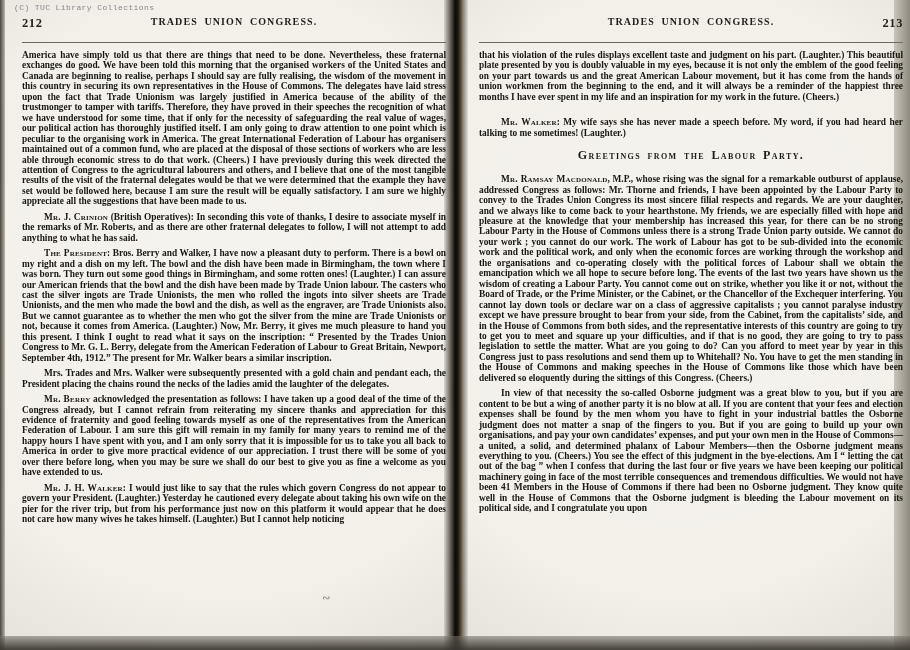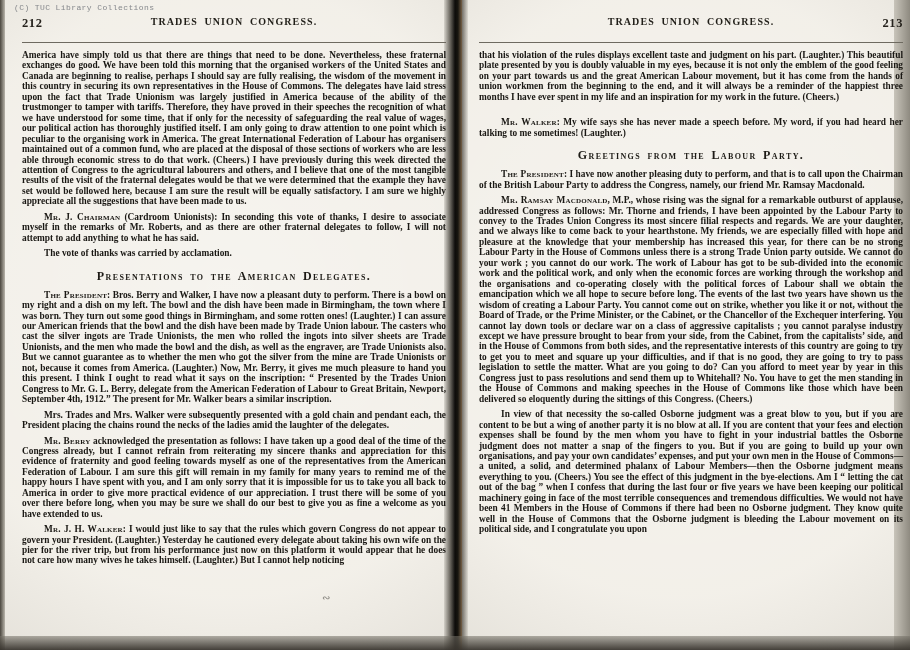--- a/index.html
+++ b/index.html
@@ -192,27 +192,25 @@
       <div class="running-head">TRADES UNION CONGRESS.</div>
     </div>
     <div class="header-rule"></div>
 
     <div class="col">
 
       <p class="cont">America have simply told us that there are things that need to be done. Nevertheless, these fraternal exchanges do good. We have been told this morning that the organised workers of the United States and Canada are beginning to realise, perhaps I should say are fully realising, the wisdom of the movement in this country in securing its own representatives in the House of Commons. The delegates have laid stress upon the fact that Trade Unionism was largely justified in America because of the ability of the trustmonger to tamper with tariffs. Therefore, they have proved in their speeches the recognition of what we have understood for some time, that if only for the necessity of safeguarding the real value of wages, our political action has thoroughly justified itself. I am only going to draw attention to one point which is peculiar to the organising work in America. The great International Federation of Labour has organisers maintained out of a common fund, who are placed at the disposal of those sections of workers who are less able through economic stress to do that work. (Cheers.) I have previously during this week directed the attention of Congress to the agricultural labourers and others, and I believe that one of the most tangible results of the visit of the fraternal delegates would be that we were determined that the example they have set would be followed here, because I am sure the result will be equally satisfactory. I am sure we highly appreciate all the suggestions that have been made to us.</p>
 
       <div class="para-gap"></div>
 
-      <p><span class="speaker">Mr. J. Chairman</span><span> (Cardroom Unionists)</span><span>: In seconding this vote of thanks, I desire to associate myself in the remarks of Mr. Roberts, and as there are other fraternal delegates to follow, I will not attempt to add anything to what he has said.</span></p>
-
-      <div class="para-gap"></div>
-
-      <p>The vote of thanks was carried by acclamation.</p>
-
-      <div class="section-heading">Presentations to the American Delegates.</div>
+      <p><span class="speaker">Mr. J. Crinion</span><span> (British Operatives)</span><span>: In seconding this vote of thanks, I desire to associate myself in the remarks of Mr. Roberts, and as there are other fraternal delegates to follow, I will not attempt to add anything to what he has said.</span></p>
+
+      <div class="para-gap"></div>
+
+
 
       <p><span class="speaker">The President</span><span>: Bros. Berry and Walker, I have now a pleasant duty to perform. There is a bowl on my right and a dish on my left. The bowl and the dish have been made in Birmingham, the town where I was born. They turn out some good things in Birmingham, and some rotten ones! (Laughter.) I can assure our American friends that the bowl and the dish have been made by Trade Union labour. The casters who cast the silver ingots are Trade Unionists, the men who rolled the ingots into silver sheets are Trade Unionists, and the men who made the bowl and the dish, as well as the engraver, are Trade Unionists also. But we cannot guarantee as to whether the men who got the silver from the mine are Trade Unionists or not, because it comes from America. (Laughter.) Now, Mr. Berry, it gives me much pleasure to hand you this present. I think I ought to read what it says on the inscription: “ Presented by the Trades Union Congress to Mr. G. L. Berry, delegate from the American Federation of Labour to Great Britain, Newport, September 4th, 1912.” The present for Mr. Walker bears a similar inscription.</span></p>
 
       <div class="para-gap"></div>
 
       <p>Mrs. Trades and Mrs. Walker were subsequently presented with a gold chain and pendant each, the President placing the chains round the necks of the ladies amid the laughter of the delegates.</p>
 
       <div class="para-gap"></div>
 
       <p><span class="speaker">Mr. Berry</span><span> acknowledged the presentation as follows: I have taken up a good deal of the time of the Congress already, but I cannot refrain from reiterating my sincere thanks and appreciation for this evidence of fraternity and good feeling towards myself as one of the representatives from the American Federation of Labour. I am sure this gift will remain in my family for many years to remind me of the happy hours I have spent with you, and I am only sorry that it is impossible for us to take you all back to America in order to give more practical evidence of our appreciation. I trust there will be some of you over there before long, when you may be sure we shall do our best to give you as fine a welcome as you have extended to us.</span></p>
@@ -243,21 +241,20 @@
 
       <div class="para-gap"></div>
 
 
       <div class="para-gap"></div>
 
       <p><span class="speaker">Mr. Walker</span><span>: My wife says she has never made a speech before. My word, if you had heard her talking to me sometimes! (Laughter.)</span></p>
 
       <div class="section-heading">Greetings from the Labour Party.</div>
 
-      <p><span class="speaker">The President</span><span>: I have now another pleasing duty to perform, and that is to call upon the Chairman of the British Labour Party to address the Congress, namely, our friend Mr. Ramsay Macdonald.</span></p>
 
       <div class="para-gap"></div>
 
       <p><span class="speaker">Mr. Ramsay Macdonald</span><span>, M.P.,</span><span> whose rising was the signal for a remarkable outburst of applause, addressed Congress as follows: Mr. Thorne and friends, I have been appointed by the Labour Party to convey to the Trades Union Congress its most sincere filial respects and regards. We are your daughter, and we always like to come back to your hearthstone. My friends, we are especially filled with hope and pleasure at the knowledge that your membership has increased this year, for there can be no strong Labour Party in the House of Commons unless there is a strong Trade Union party outside. We cannot do your work ; you cannot do our work. The work of Labour has got to be sub-divided into the economic work and the political work, and only when the economic forces are working through the workshop and the organisations and co-operating closely with the political forces of Labour shall we obtain the emancipation which we all hope to secure before long. The events of the last two years have shown us the wisdom of creating a Labour Party. You cannot come out on strike, whether you like it or not, without the Board of Trade, or the Prime Minister, or the Cabinet, or the Chancellor of the Exchequer interfering. You cannot lay down tools or declare war on a class of aggressive capitalists ; you cannot paralyse industry except we have pressure brought to bear from your side, from the Cabinet, from the capitalists’ side, and in the House of Commons from both sides, and the representative interests of this country are going to try to get you to meet and square up your difficulties, and if that is no good, they are going to try to pass legislation to settle the matter. What are you going to do? Can you afford to meet year by year in this Congress just to pass resolutions and send them up to Whitehall? No. You have to get the men standing in the House of Commons and making speeches in the House of Commons like those which have been delivered so eloquently during the sittings of this Congress. (Cheers.)</span></p>
 
       <div class="para-gap"></div>
 
       <p>In view of that necessity the so-called Osborne judgment was a great blow to you, but if you are content to be but a wing of another party it is no blow at all. If you are content that your fees and election expenses shall be found by the men whom you have to fight in your industrial battles the Osborne judgment does not matter a snap of the fingers to you. But if you are going to build up your own organisations, and pay your own candidates’ expenses, and put your own men in the House of Commons—a united, a solid, and determined phalanx of Labour Members—then the Osborne judgment means everything to you. (Cheers.) You see the effect of this judgment in the bye-elections. Am I “ letting the cat out of the bag ” when I confess that during the last four or five years we have been keeping our political machinery going in face of the most terrible consequences and tremendous difficulties. We would not have been 41 Members in the House of Commons if there had been no Osborne judgment. They know quite well in the House of Commons that the Osborne judgment is bleeding the Labour movement on its political side, and I congratulate you upon</p>
 
     </div>

